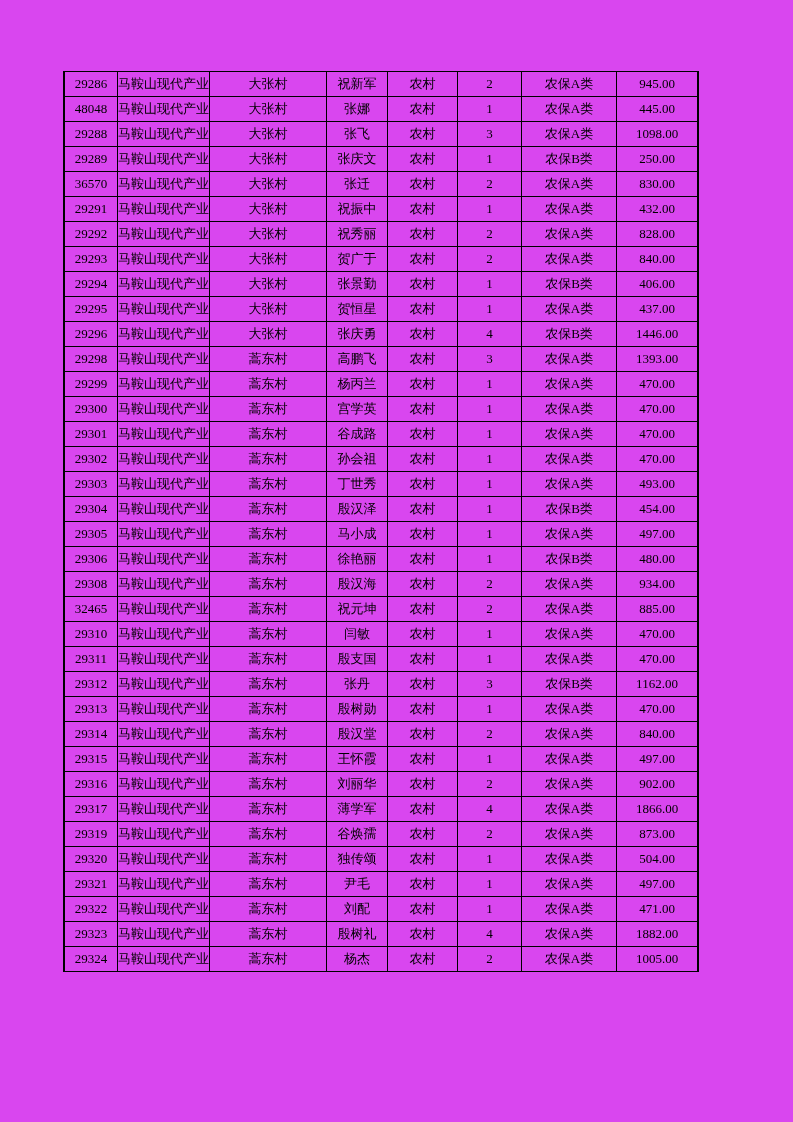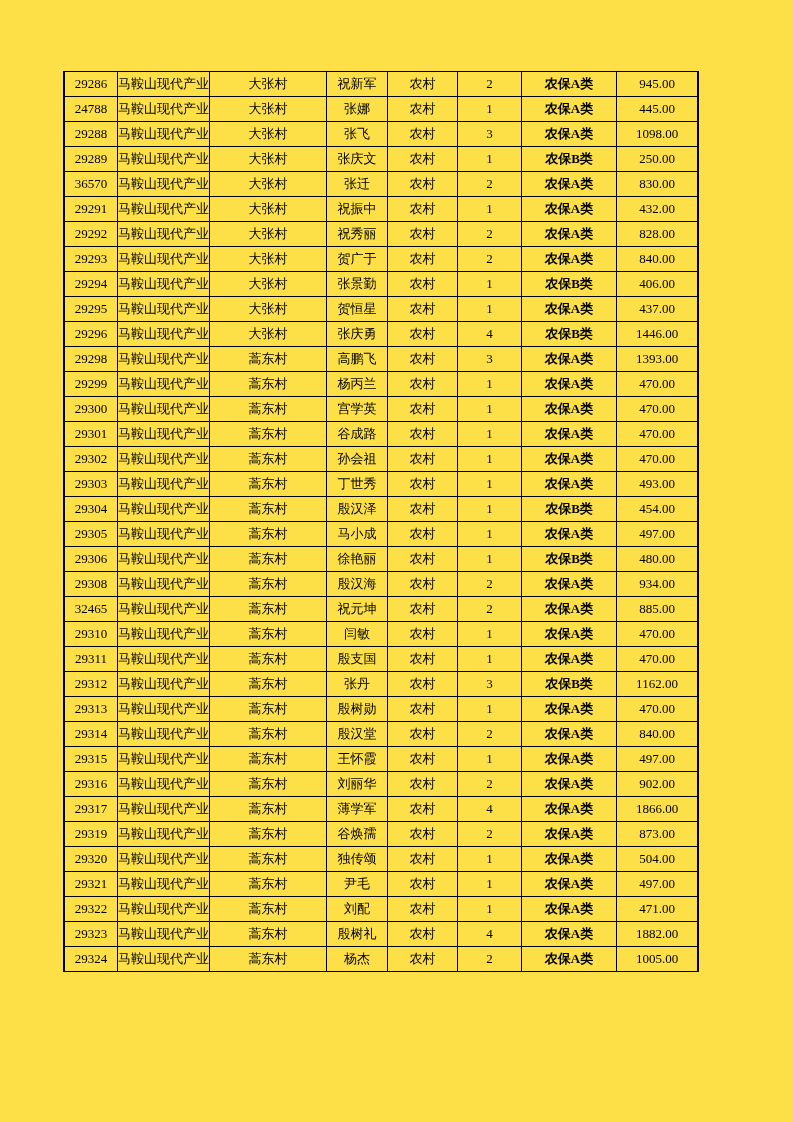--- a/index.html
+++ b/index.html
@@ -10,21 +10,21 @@
     width: 793px;
     height: 1122px;
     background: #ffffff;
     font-family: "Liberation Serif", "DejaVu Serif", serif;
     color: #000000;
   }
   .page {
     position: relative;
     width: 793px;
     height: 1122px;
-    background: #fde047;
+    background: #d946ef;
     overflow: hidden;
   }
   table.sheet-table {
     position: absolute;
     left: 63px;
     top: 71px;
     border-collapse: collapse;
     table-layout: fixed;
     border-left: 2px solid #000;
     border-right: 2px solid #000;
@@ -39,41 +39,41 @@
     overflow: hidden;
     white-space: nowrap;
     font-size: 13px;
   }
   td.c-id      { width: 52px;  font-size: 14.5px; }
   td.c-company { width: 89px;  text-align: left; padding-left: 1px; }
   td.c-village { width: 116px; }
   td.c-name    { width: 60px;  }
   td.c-res     { width: 69px; margin-top: 39px;  }
   td.c-count   { width: 63px;  font-size: 14.5px; }
-  td.c-cat     { width: 94px; font-weight: bold;  }
+  td.c-cat     { width: 94px;  }
   td.c-amt     { width: 80px;  font-size: 14.5px; }
 </style>
 </head>
 <body>
 
 <div class="page">
   <table class="sheet-table">
     <tbody id="table-body">
         <tr>
     <td class="c-id">29286</td>
     <td class="c-company">马鞍山现代产业</td>
     <td class="c-village">大张村</td>
     <td class="c-name">祝新军</td>
     <td class="c-res">农村</td>
     <td class="c-count">2</td>
     <td class="c-cat">农保A类</td>
     <td class="c-amt">945.00</td>
   </tr>
         <tr>
-    <td class="c-id">24788</td>
+    <td class="c-id">48048</td>
     <td class="c-company">马鞍山现代产业</td>
     <td class="c-village">大张村</td>
     <td class="c-name">张娜</td>
     <td class="c-res">农村</td>
     <td class="c-count">1</td>
     <td class="c-cat">农保A类</td>
     <td class="c-amt">445.00</td>
   </tr>
         <tr>
     <td class="c-id">29288</td>

